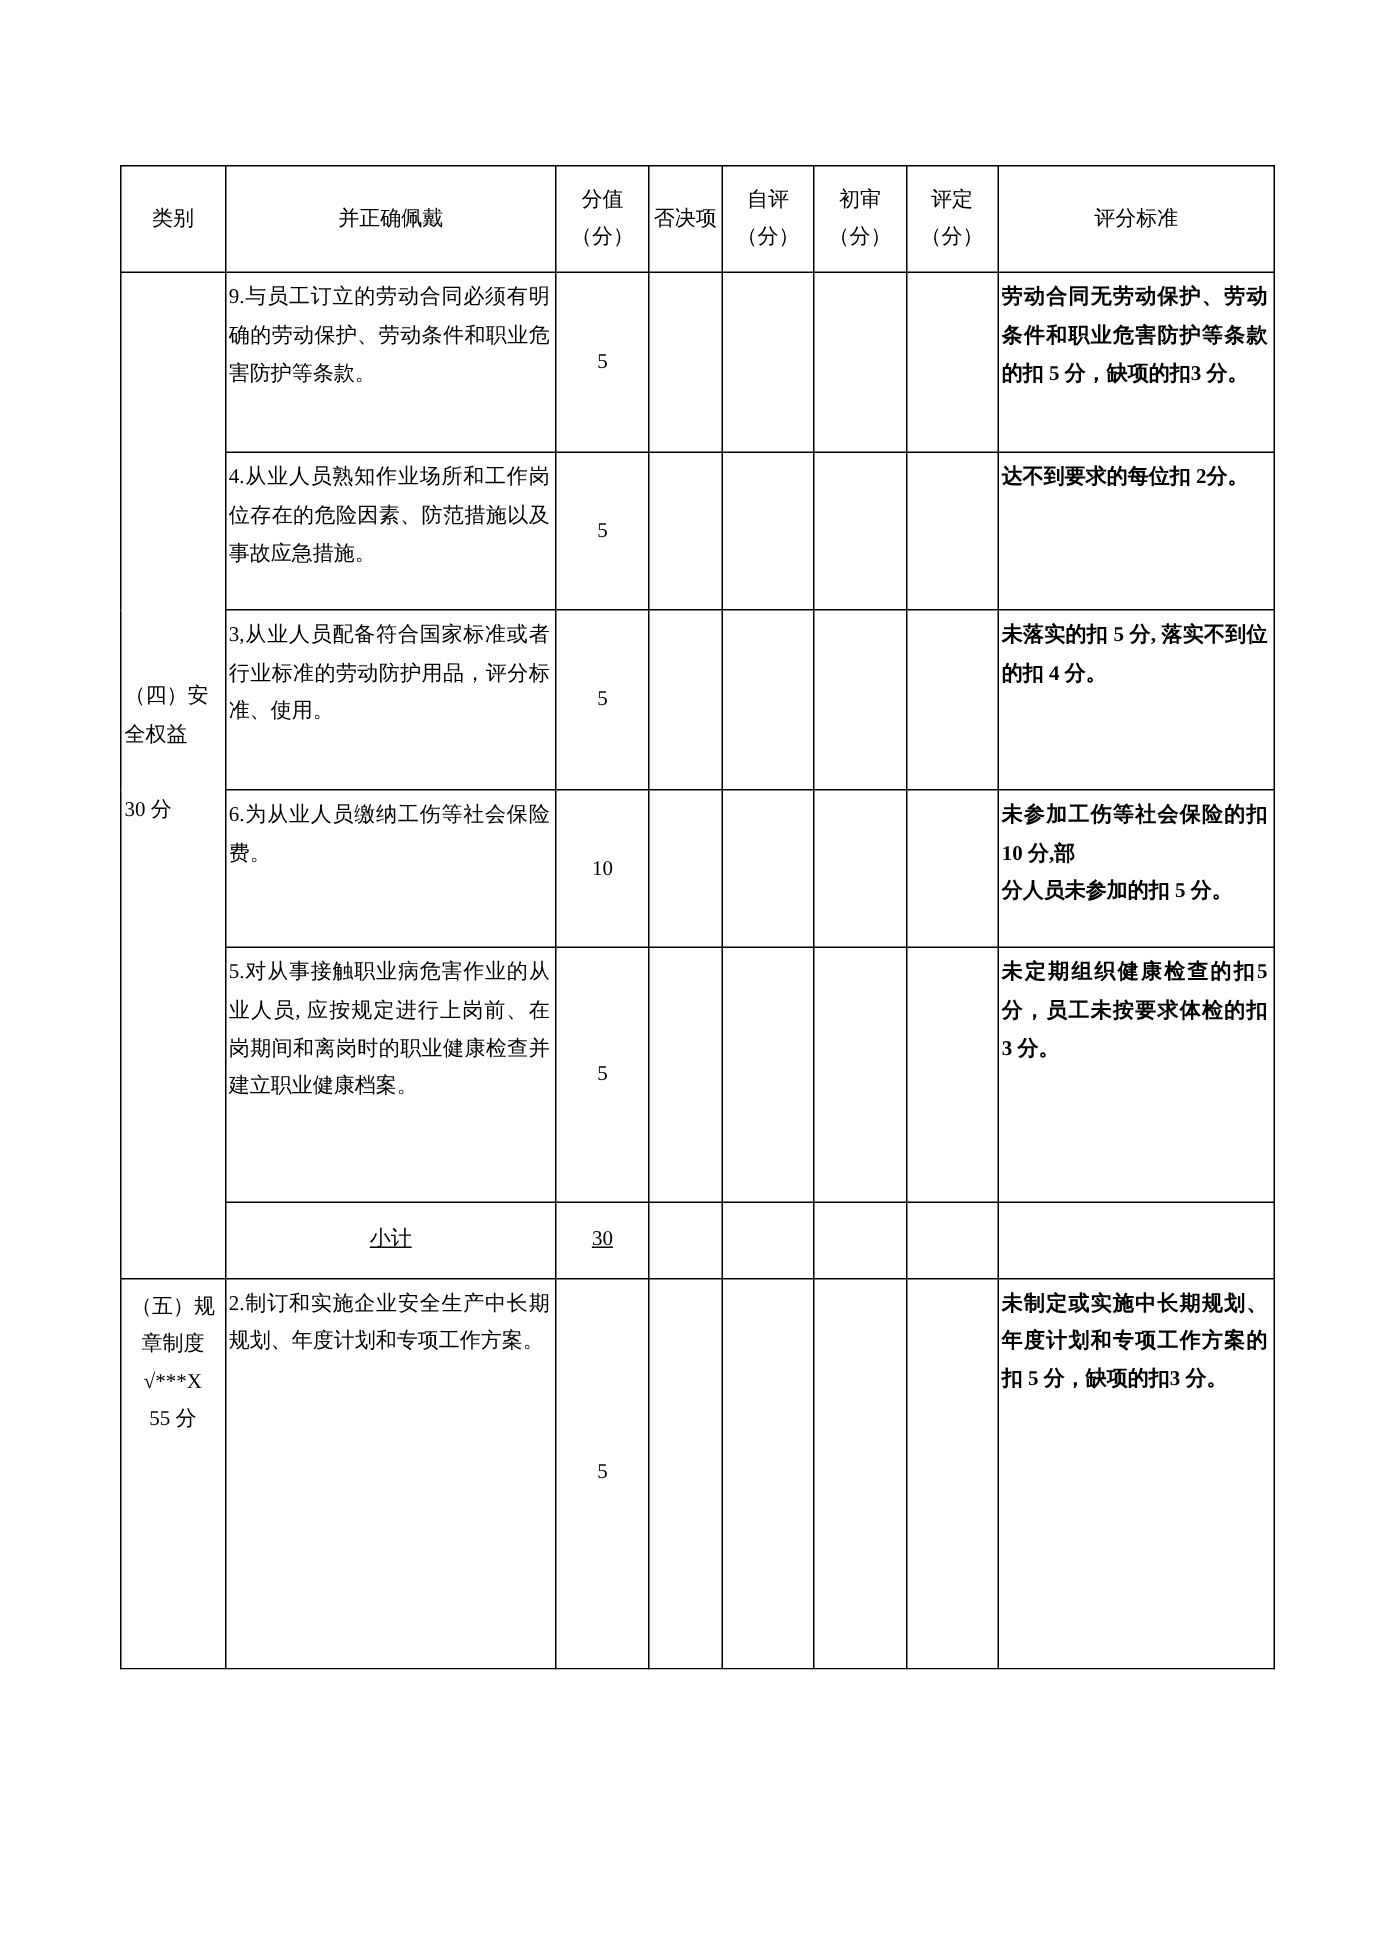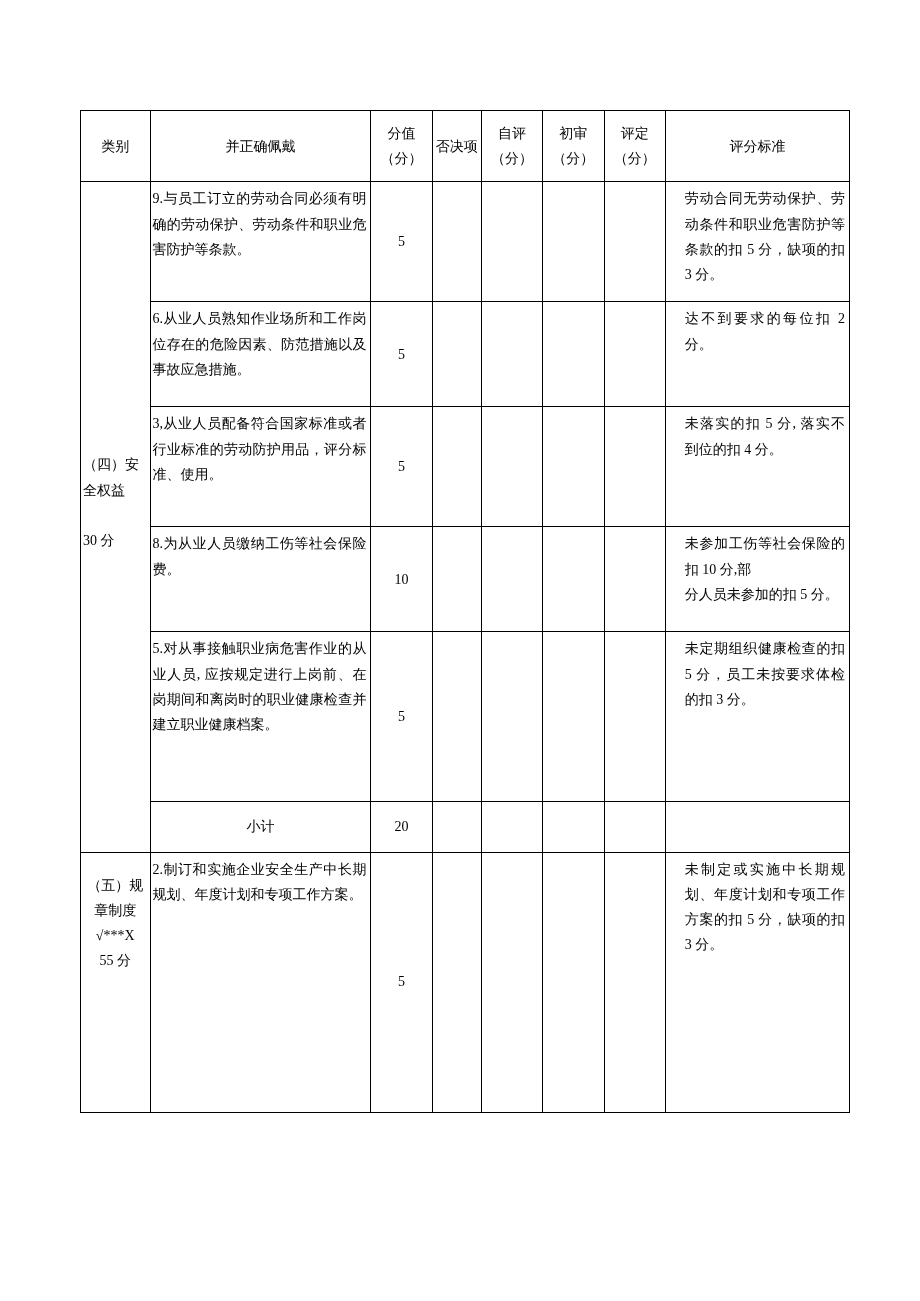--- a/index.html
+++ b/index.html
@@ -41,48 +41,49 @@
     .col-std   { width: 22.5%; }
 
     .cat-cell {
       text-align: left;
       vertical-align: top;
       padding-top: 270px;
     }
     .cat-cell-5 {
       text-align: center;
       vertical-align: top;
-      padding-top: 20px;
+      padding-top: 6px;
       margin-left: 16px;
     }
     .item-cell {
       text-align: justify;
       padding-left: 2px;
       padding-right: 4px;
     }
     .score-cell {
       text-align: center;
       vertical-align: middle;
     }
     .std-cell {
       text-align: justify;
-      padding-left: 19px;
+      padding-left: 2px;
       padding-right: 4px;
+      font-weight: bold;
     }
     .subtotal-item {
       text-align: center;
       vertical-align: middle;
       padding: 12px 0;
     }
     .r-h1 { height: 120px; }
     .r-h2 { height: 105px; }
     .r-h3 { height: 120px; }
     .r-h4 { height: 105px; }
     .r-h5 { height: 170px; }
-    .r-sub { height: 48px; }
+    .r-sub { height: 48px; text-decoration: underline; }
     .r-h6 { height: 260px; }
   </style>
 </head>
 <body>
 
 <table>
   <colgroup>
     <col class="col-cat">
     <col class="col-item">
     <col class="col-score">
@@ -110,58 +111,58 @@
       <td rowspan="6" class="cat-cell">（四）安全权益<br>&nbsp;<br>30 分</td>
       <td class="item-cell">9.与员工订立的劳动合同必须有明确的劳动保护、劳动条件和职业危害防护等条款。</td>
       <td class="score-cell">5</td>
       <td></td>
       <td></td>
       <td></td>
       <td></td>
       <td class="std-cell">劳动合同无劳动保护、劳动条件和职业危害防护等条款的扣 5 分，缺项的扣3 分。</td>
     </tr>
     <tr class="r-h2">
-      <td class="item-cell">6.从业人员熟知作业场所和工作岗位存在的危险因素、防范措施以及事故应急措施。</td>
+      <td class="item-cell">4.从业人员熟知作业场所和工作岗位存在的危险因素、防范措施以及事故应急措施。</td>
       <td class="score-cell">5</td>
       <td></td>
       <td></td>
       <td></td>
       <td></td>
       <td class="std-cell">达不到要求的每位扣 2分。</td>
     </tr>
     <tr class="r-h3">
       <td class="item-cell">3,从业人员配备符合国家标准或者行业标准的劳动防护用品，评分标准、使用。</td>
       <td class="score-cell">5</td>
       <td></td>
       <td></td>
       <td></td>
       <td></td>
       <td class="std-cell">未落实的扣 5 分, 落实不到位的扣 4 分。</td>
     </tr>
     <tr class="r-h4">
-      <td class="item-cell">8.为从业人员缴纳工伤等社会保险费。</td>
+      <td class="item-cell">6.为从业人员缴纳工伤等社会保险费。</td>
       <td class="score-cell">10</td>
       <td></td>
       <td></td>
       <td></td>
       <td></td>
       <td class="std-cell">未参加工伤等社会保险的扣 10 分,部<br>分人员未参加的扣 5 分。</td>
     </tr>
     <tr class="r-h5">
       <td class="item-cell">5.对从事接触职业病危害作业的从业人员, 应按规定进行上岗前、在岗期间和离岗时的职业健康检查并建立职业健康档案。</td>
       <td class="score-cell">5</td>
       <td></td>
       <td></td>
       <td></td>
       <td></td>
       <td class="std-cell">未定期组织健康检查的扣5 分，员工未按要求体检的扣 3 分。</td>
     </tr>
     <tr class="r-sub">
       <td class="subtotal-item">小计</td>
-      <td class="score-cell">20</td>
+      <td class="score-cell">30</td>
       <td></td>
       <td></td>
       <td></td>
       <td></td>
       <td></td>
     </tr>
 
     <tr class="r-h6">
       <td class="cat-cell-5">（五）规章制度<br>√***X<br>55 分</td>
       <td class="item-cell">2.制订和实施企业安全生产中长期规划、年度计划和专项工作方案。</td>

